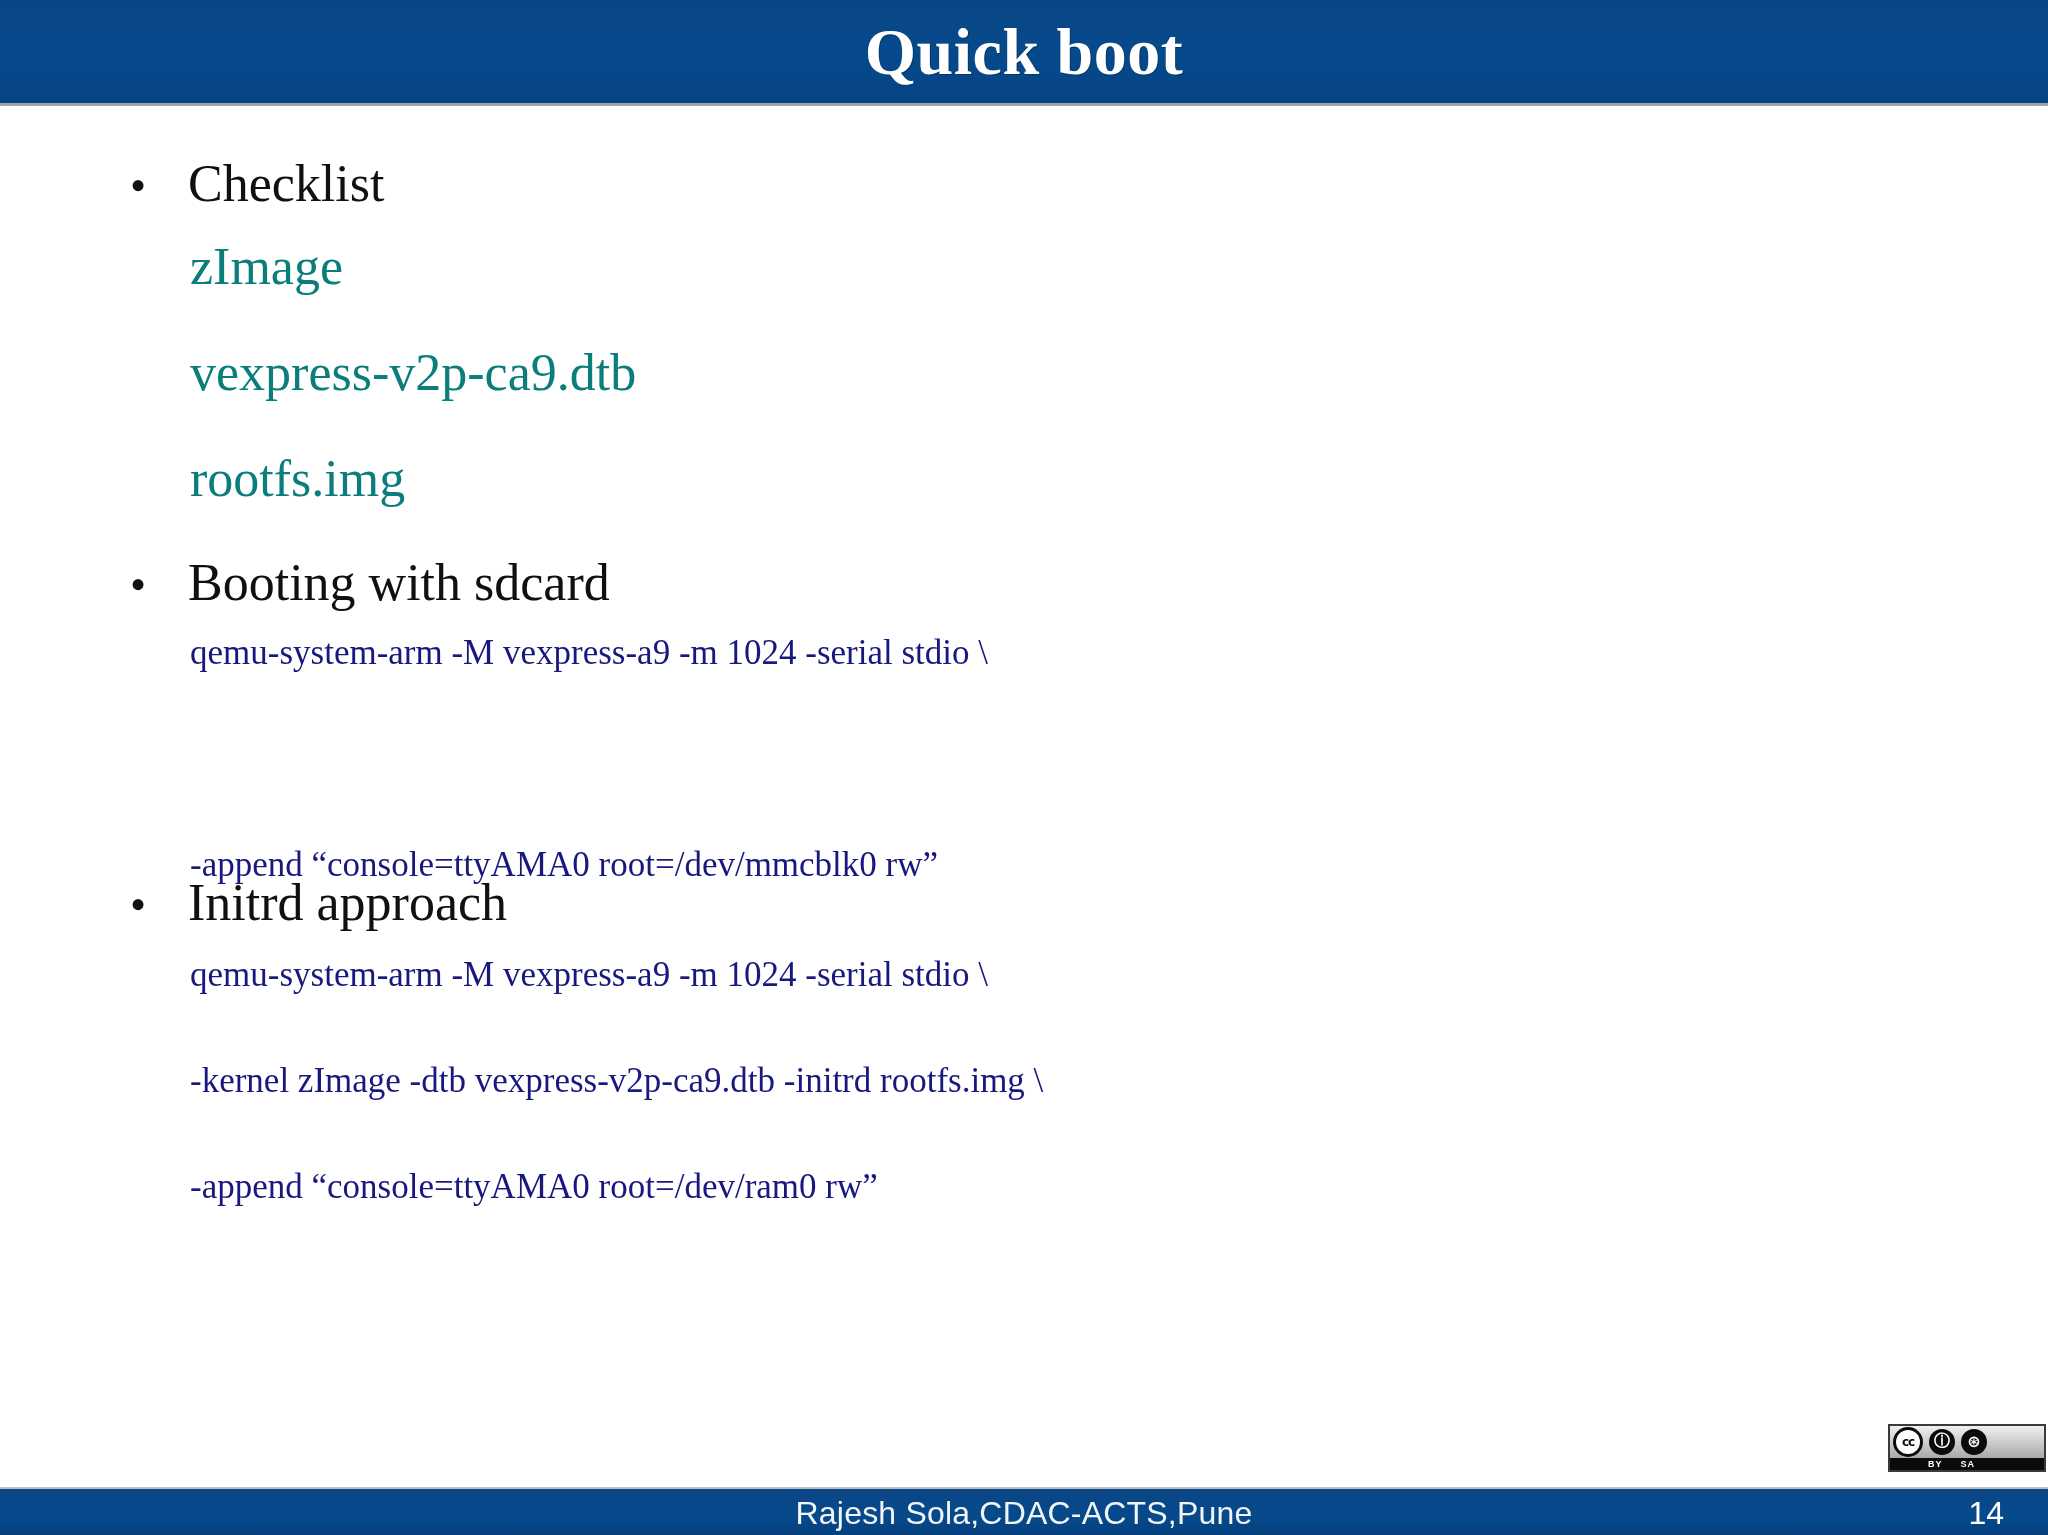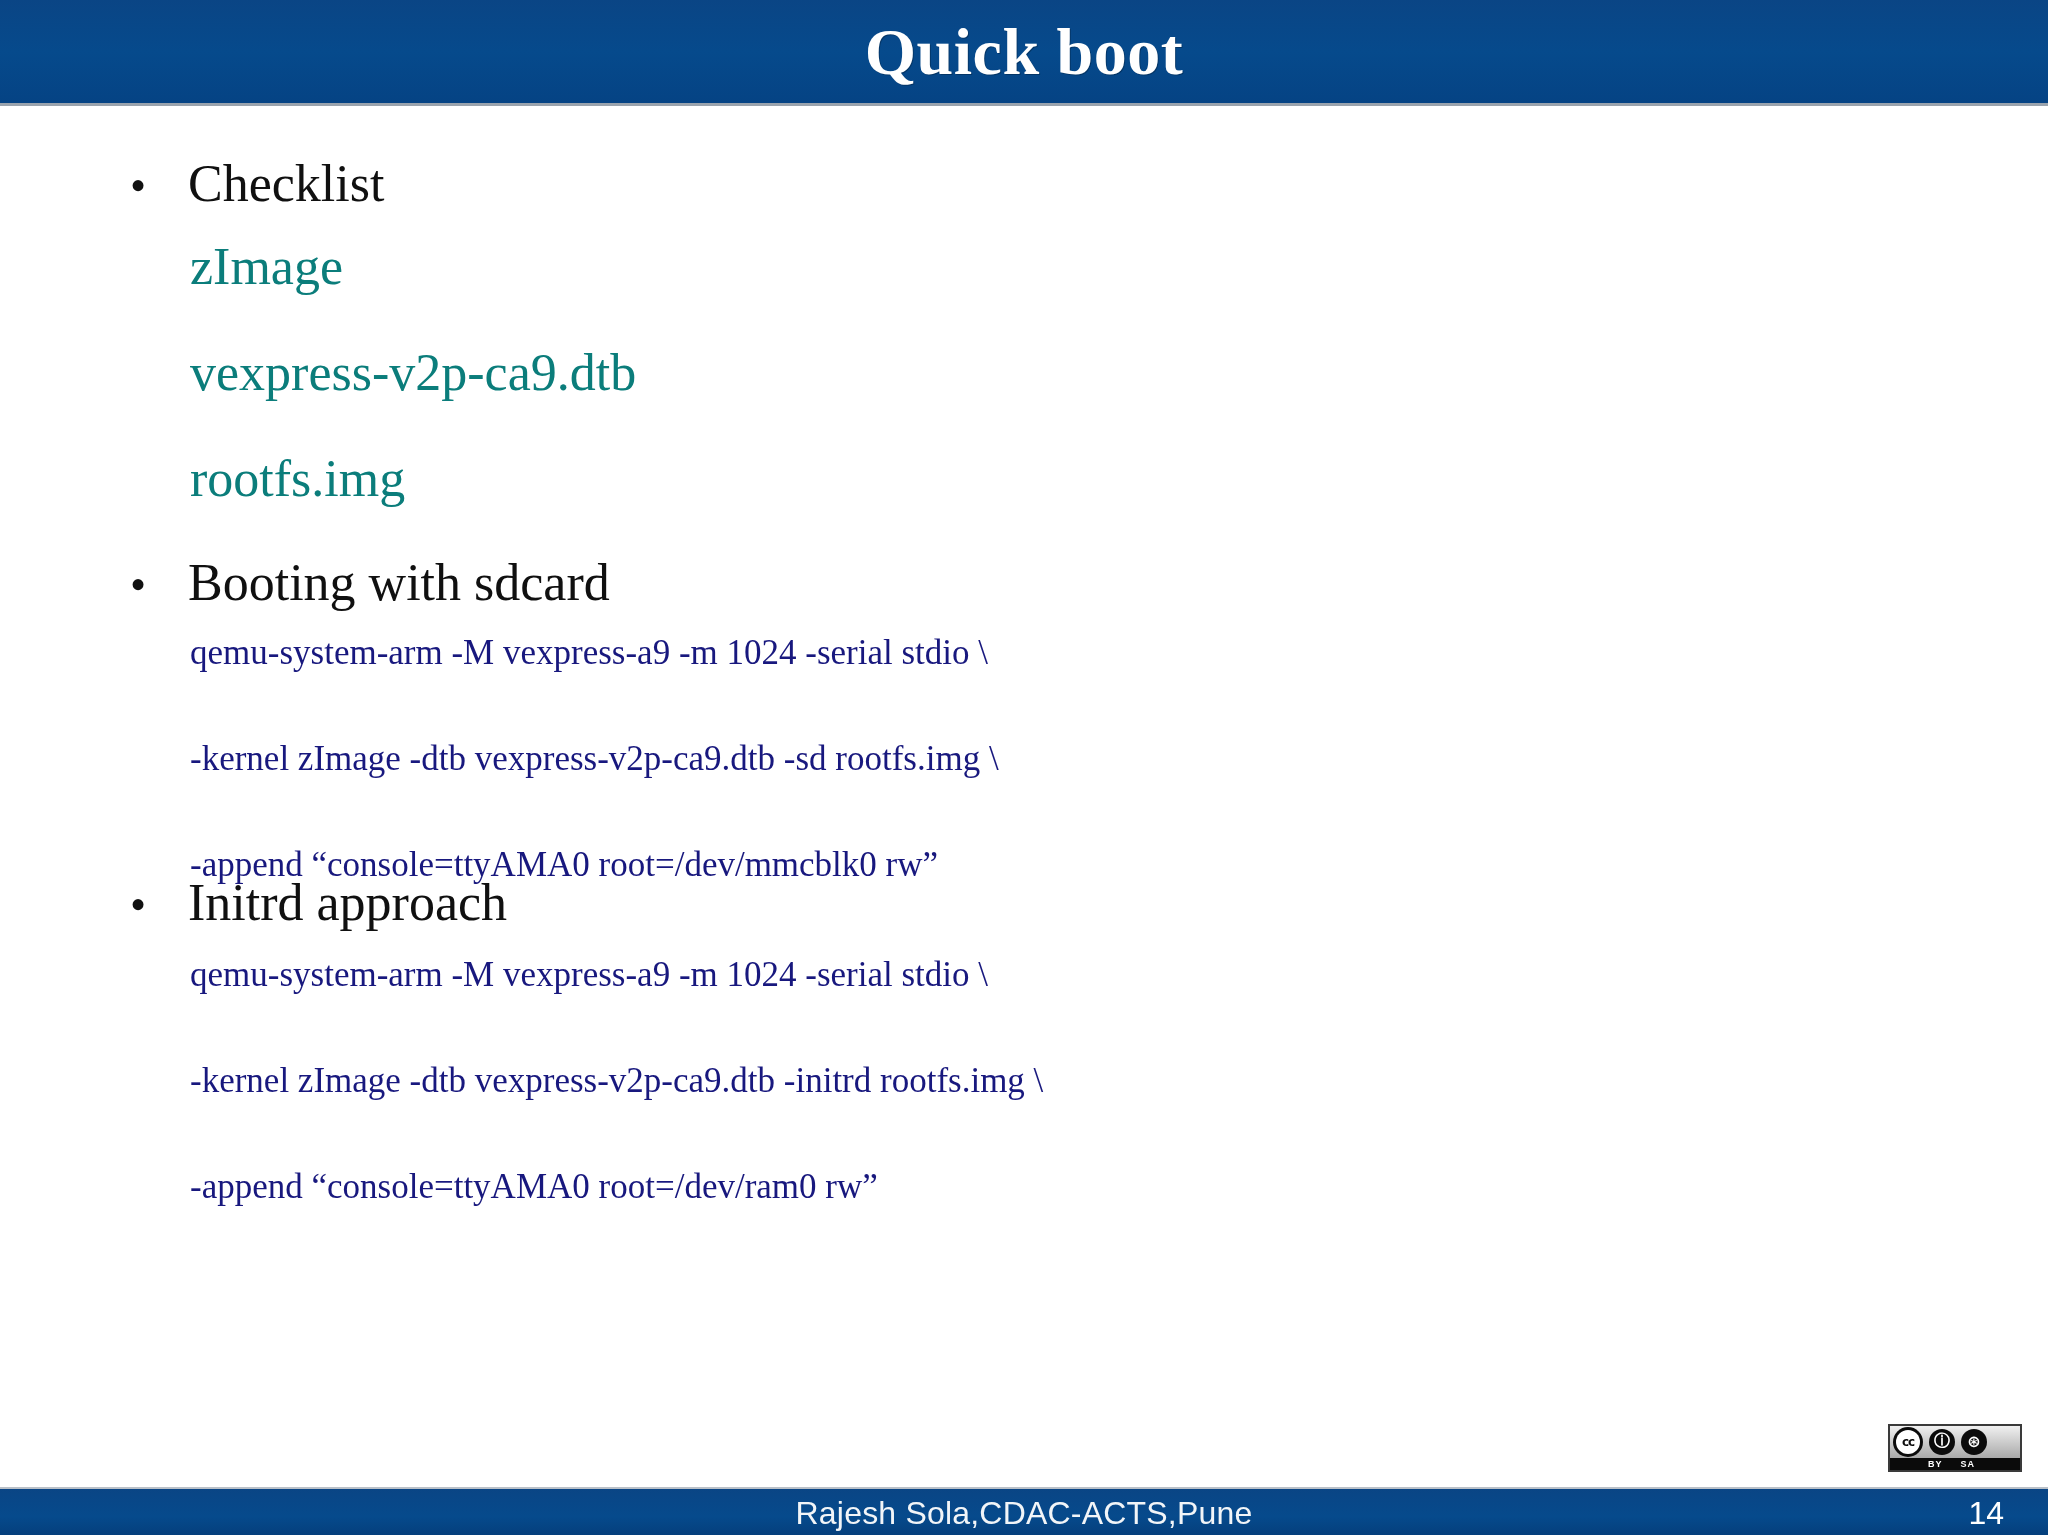--- a/index.html
+++ b/index.html
@@ -119,21 +119,21 @@
     color: #ffffff;
     font-family: "Liberation Sans", "DejaVu Sans", sans-serif;
     font-size: 32px;
   }
 
   
   .cc-badge {
     position: absolute;
     left: 1888px;
     top: 1424px;
-    width: 134px;
+    width: 158px;
     height: 48px;
     background: #d946ef;
     border: 2px solid #3a3a3a;
     box-sizing: border-box;
     display: flex;
     flex-direction: column;
     overflow: hidden;
   }
   .cc-top {
     height: 33px;
@@ -209,21 +209,20 @@
   <div class="line teal" style="left:190px; top:115px;">zImage</div>
   <div class="line teal" style="left:190px; top:221px;">vexpress-v2p-ca9.dtb</div>
   <div class="line teal" style="left:190px; top:327px;">rootfs.img</div>
 
   <div class="line bullet-row" style="left:130px; top:431px;">
     <span class="bullet-mark">•</span>
     <span class="bullet-text">Booting with sdcard</span>
   </div>
 
   <div class="line cmd" style="left:190px; top:509px;">qemu-system-arm -M vexpress-a9 -m 1024 -serial stdio \</div>
-  <div class="line cmd" style="left:190px; top:615px;">-kernel zImage -dtb vexpress-v2p-ca9.dtb -sd rootfs.img \</div>
   <div class="line cmd" style="left:190px; top:721px;">-append “console=ttyAMA0 root=/dev/mmcblk0 rw”</div>
 
   <div class="line bullet-row" style="left:130px; top:751px; margin-top:0;">
     <span class="bullet-mark">•</span>
     <span class="bullet-text">Initrd approach</span>
   </div>
 
   <div class="line cmd" style="left:190px; top:831px;">qemu-system-arm -M vexpress-a9 -m 1024 -serial stdio \</div>
   <div class="line cmd" style="left:190px; top:937px;">-kernel zImage -dtb vexpress-v2p-ca9.dtb -initrd rootfs.img \</div>
   <div class="line cmd" style="left:190px; top:1043px;">-append “console=ttyAMA0 root=/dev/ram0 rw”</div>

